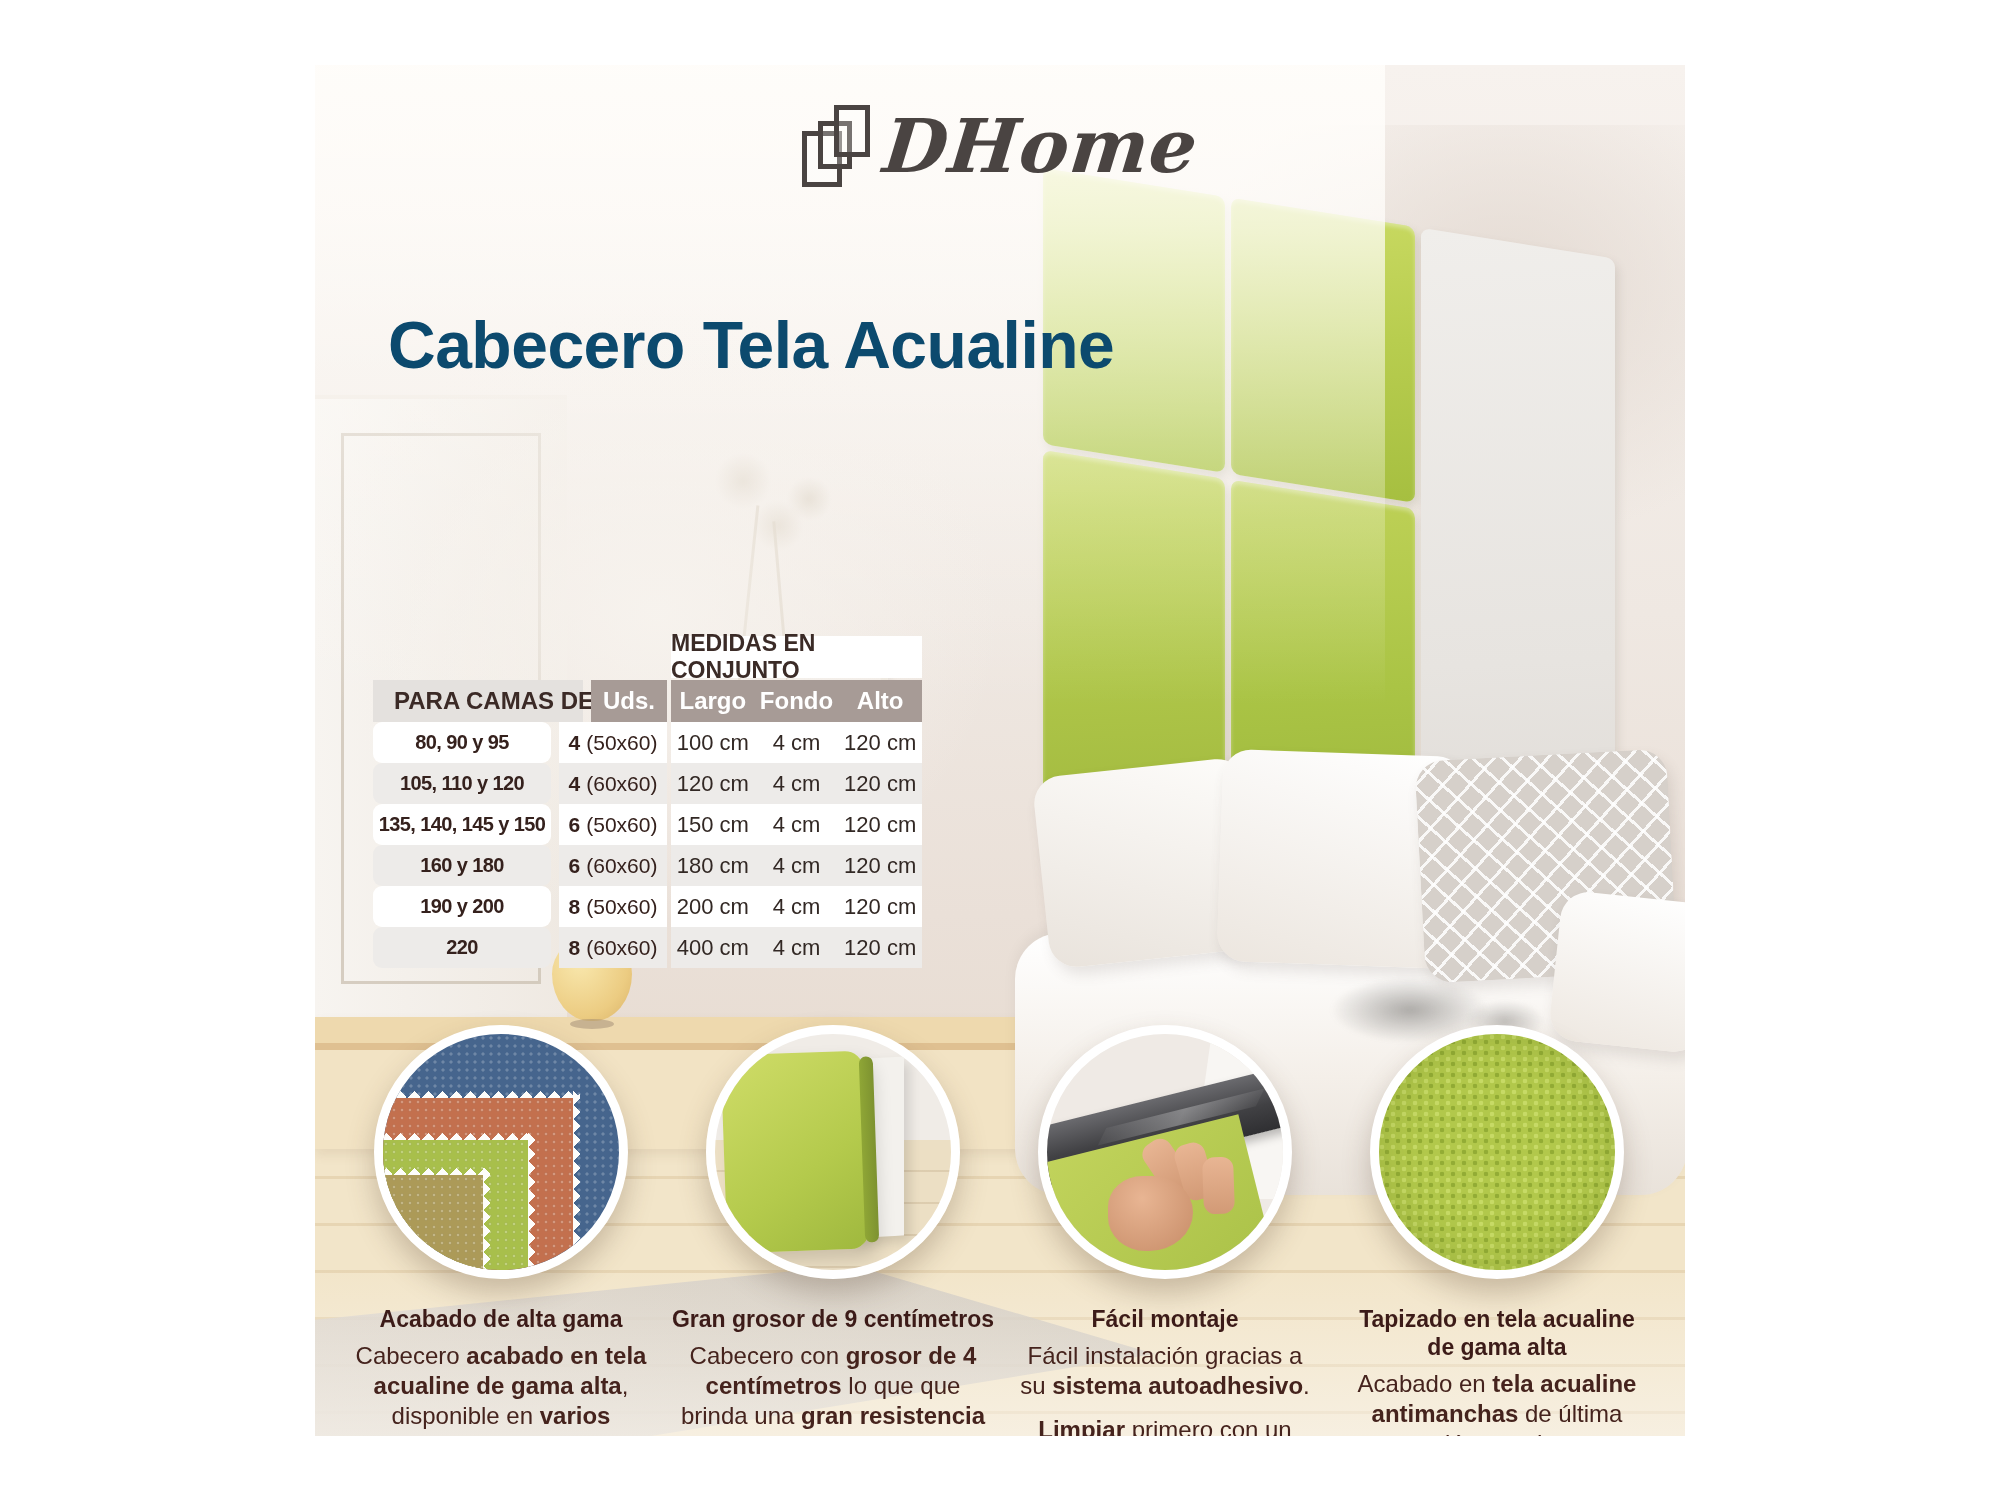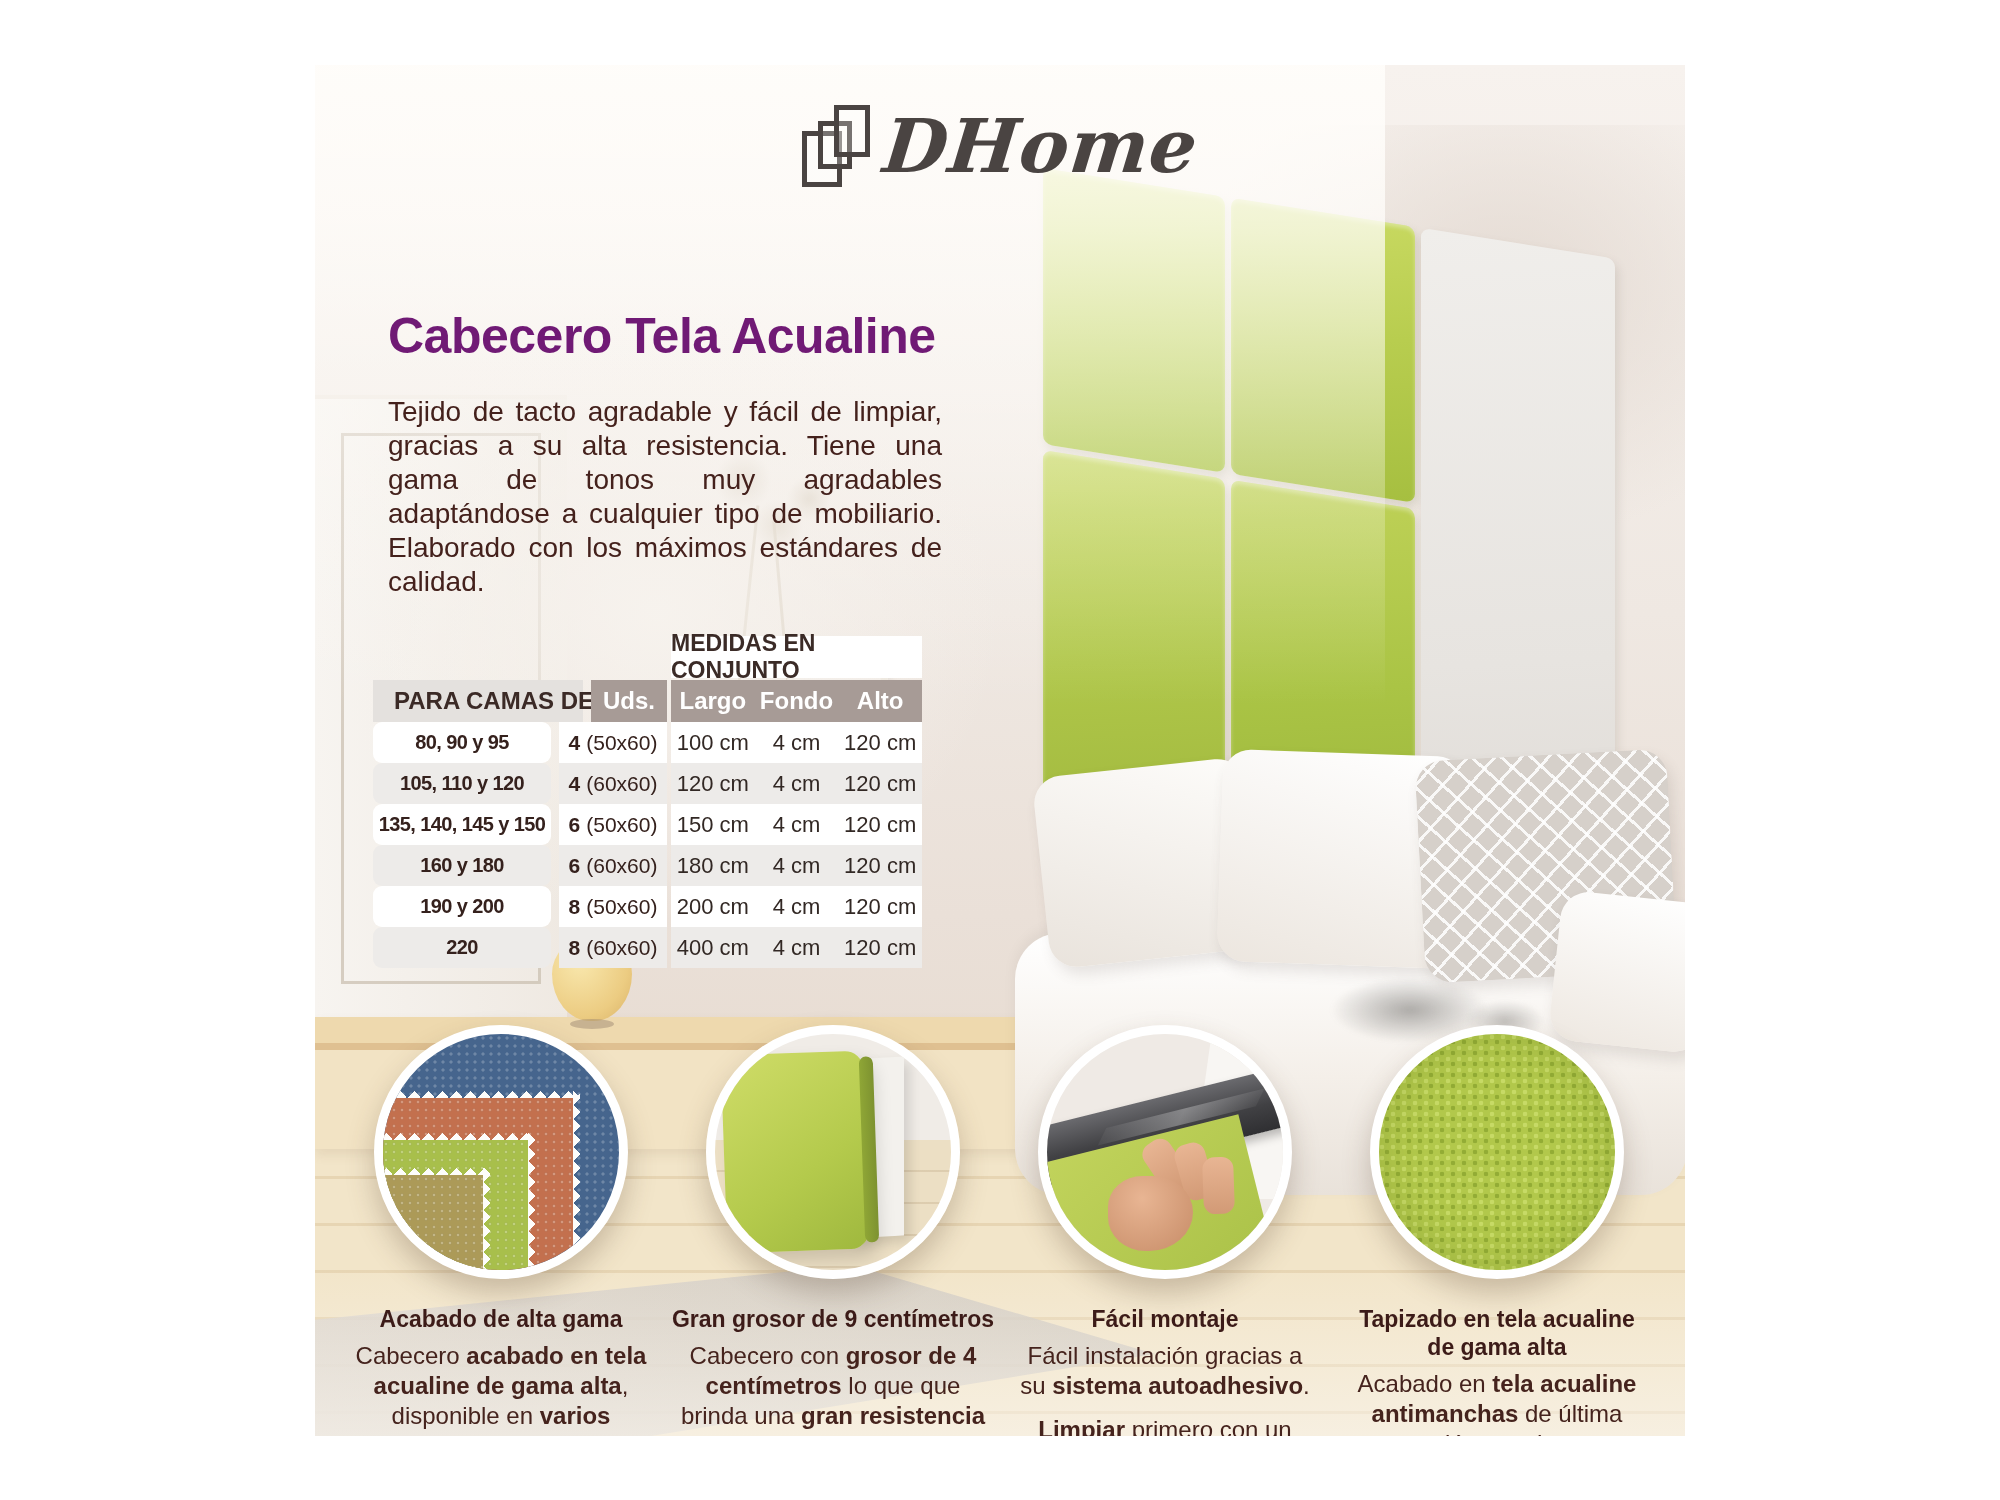--- a/index.html
+++ b/index.html
@@ -79,21 +79,21 @@
   
   .logo{position:absolute;left:0;top:40px;width:100%;z-index:20;display:flex;justify-content:center;align-items:center;}
   .logo-icon{width:66px;height:82px;position:relative;margin-right:16px;}
   .logo-icon span{position:absolute;border:5px solid #4a4442;background:rgba(255,255,255,.25);}
   .lr1{left:0;bottom:0;width:30px;height:46px;}
   .lr2{left:16px;top:16px;width:24px;height:38px;}
   .lr3{left:32px;top:0;width:26px;height:42px;}
   .logo-text{font-family:"DejaVu Serif",serif;font-style:italic;font-weight:700;font-size:74px;
     color:#4a4442;letter-spacing:1px;transform:skewX(-6deg);line-height:1;}
 
-  .title{position:absolute;left:73px;top:242px;z-index:20;font-size:50px;font-weight:700;color:#701a75;letter-spacing:-.5px;}
+  .title{position:absolute;left:73px;top:242px;z-index:20;font-size:66px;font-weight:700;color:#0c4a6e;letter-spacing:-.5px;}
   .descr{position:absolute;left:73px;top:330px;width:554px;z-index:20;font-size:28px;line-height:34px;
     text-align:justify;color:#44211c;}
 
   .spec{position:absolute;left:58px;top:571px;width:549px;z-index:20;}
   .mec{margin-left:298px;width:251px;height:42px;background:#ffffff;display:flex;align-items:center;justify-content:center;
     font-size:23px;font-weight:700;color:#3b2b27;}
   .trow{display:flex;margin-top:2px;height:42px;}
   .trow.data{height:41px;margin-top:0;}
   .cbed{width:178px;display:flex;align-items:center;justify-content:center;white-space:nowrap;}
   .cuds{width:108px;margin-left:8px;display:flex;align-items:center;justify-content:center;white-space:nowrap;}
@@ -212,21 +212,20 @@
   <div class="logo">
     <div class="logo-icon">
       <span class="lr1"></span>
       <span class="lr2"></span>
       <span class="lr3"></span>
     </div>
     <div class="logo-text">DHome</div>
   </div>
 
   <div class="title">Cabecero Tela Acualine</div>
-  <div class="descr">Tejido de tacto agradable y fácil de limpiar, gracias a su alta resistencia. Tiene una gama de tonos muy agradables adaptándose a cualquier tipo de mobiliario. Elaborado con los máximos estándares de calidad.</div>
 
   <div class="spec">
     <div class="mec">MEDIDAS EN CONJUNTO</div>
     <div class="trow h">
       <div class="cbed">PARA CAMAS DE</div>
       <div class="cuds">Uds.</div>
       <div class="cgrp">
         <div class="sub">Largo</div>
         <div class="sub">Fondo</div>
         <div class="sub">Alto</div>

